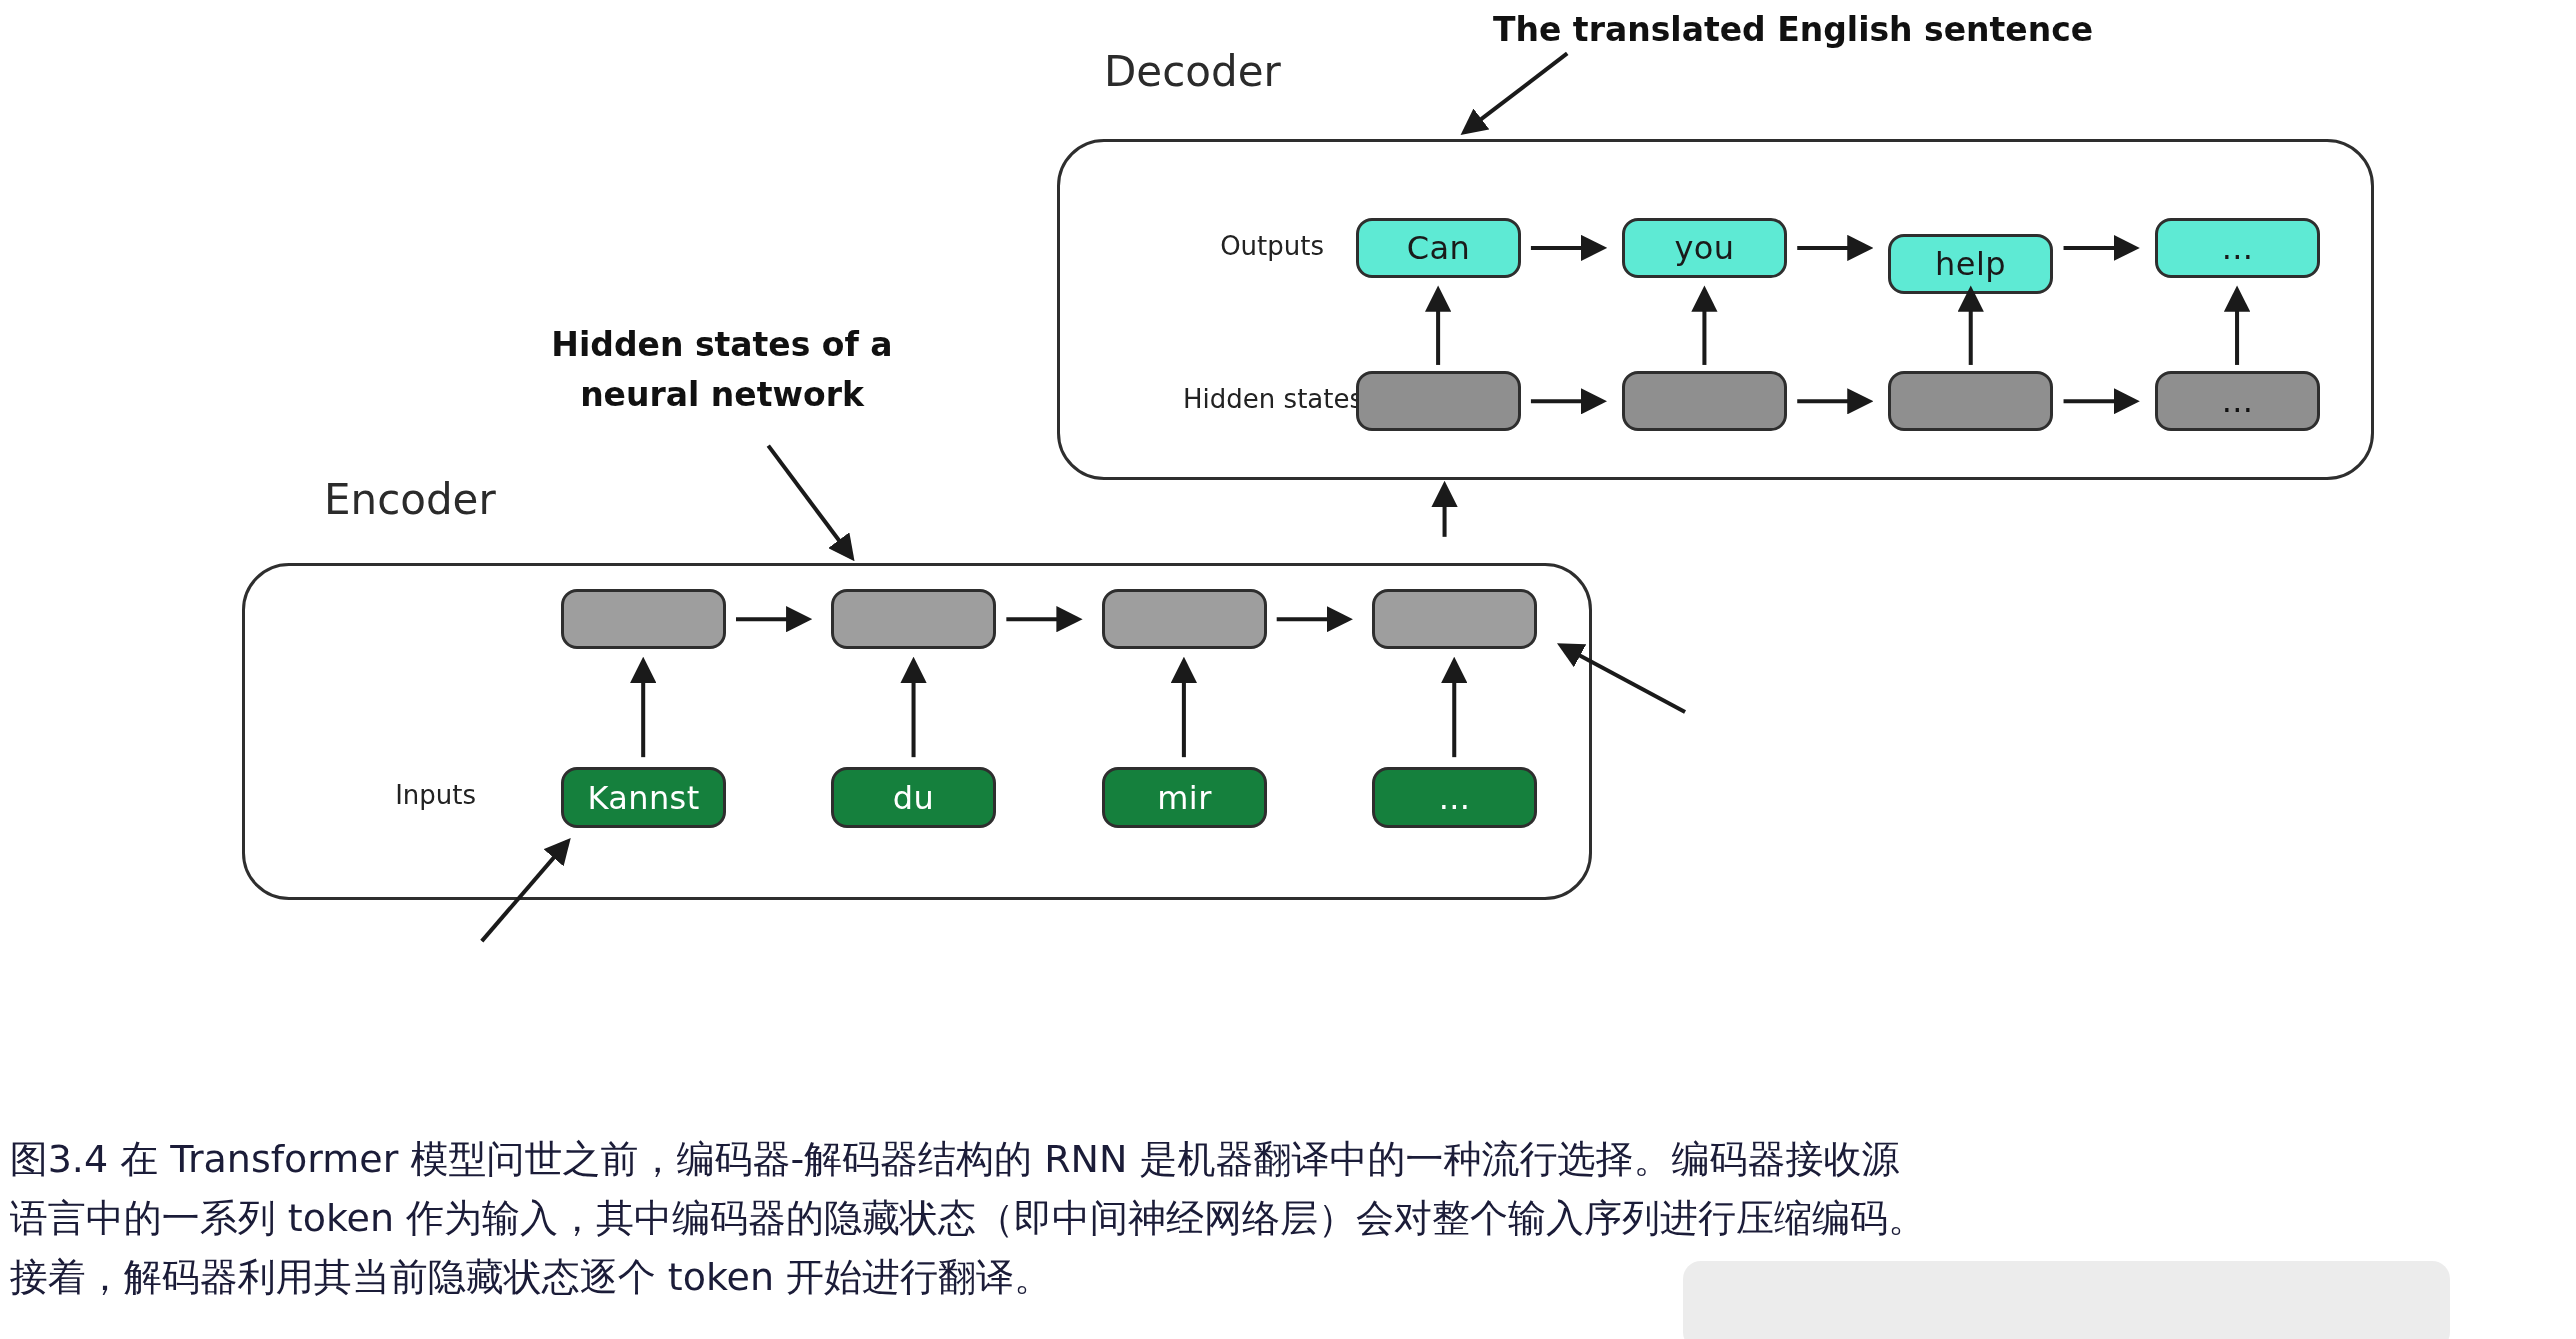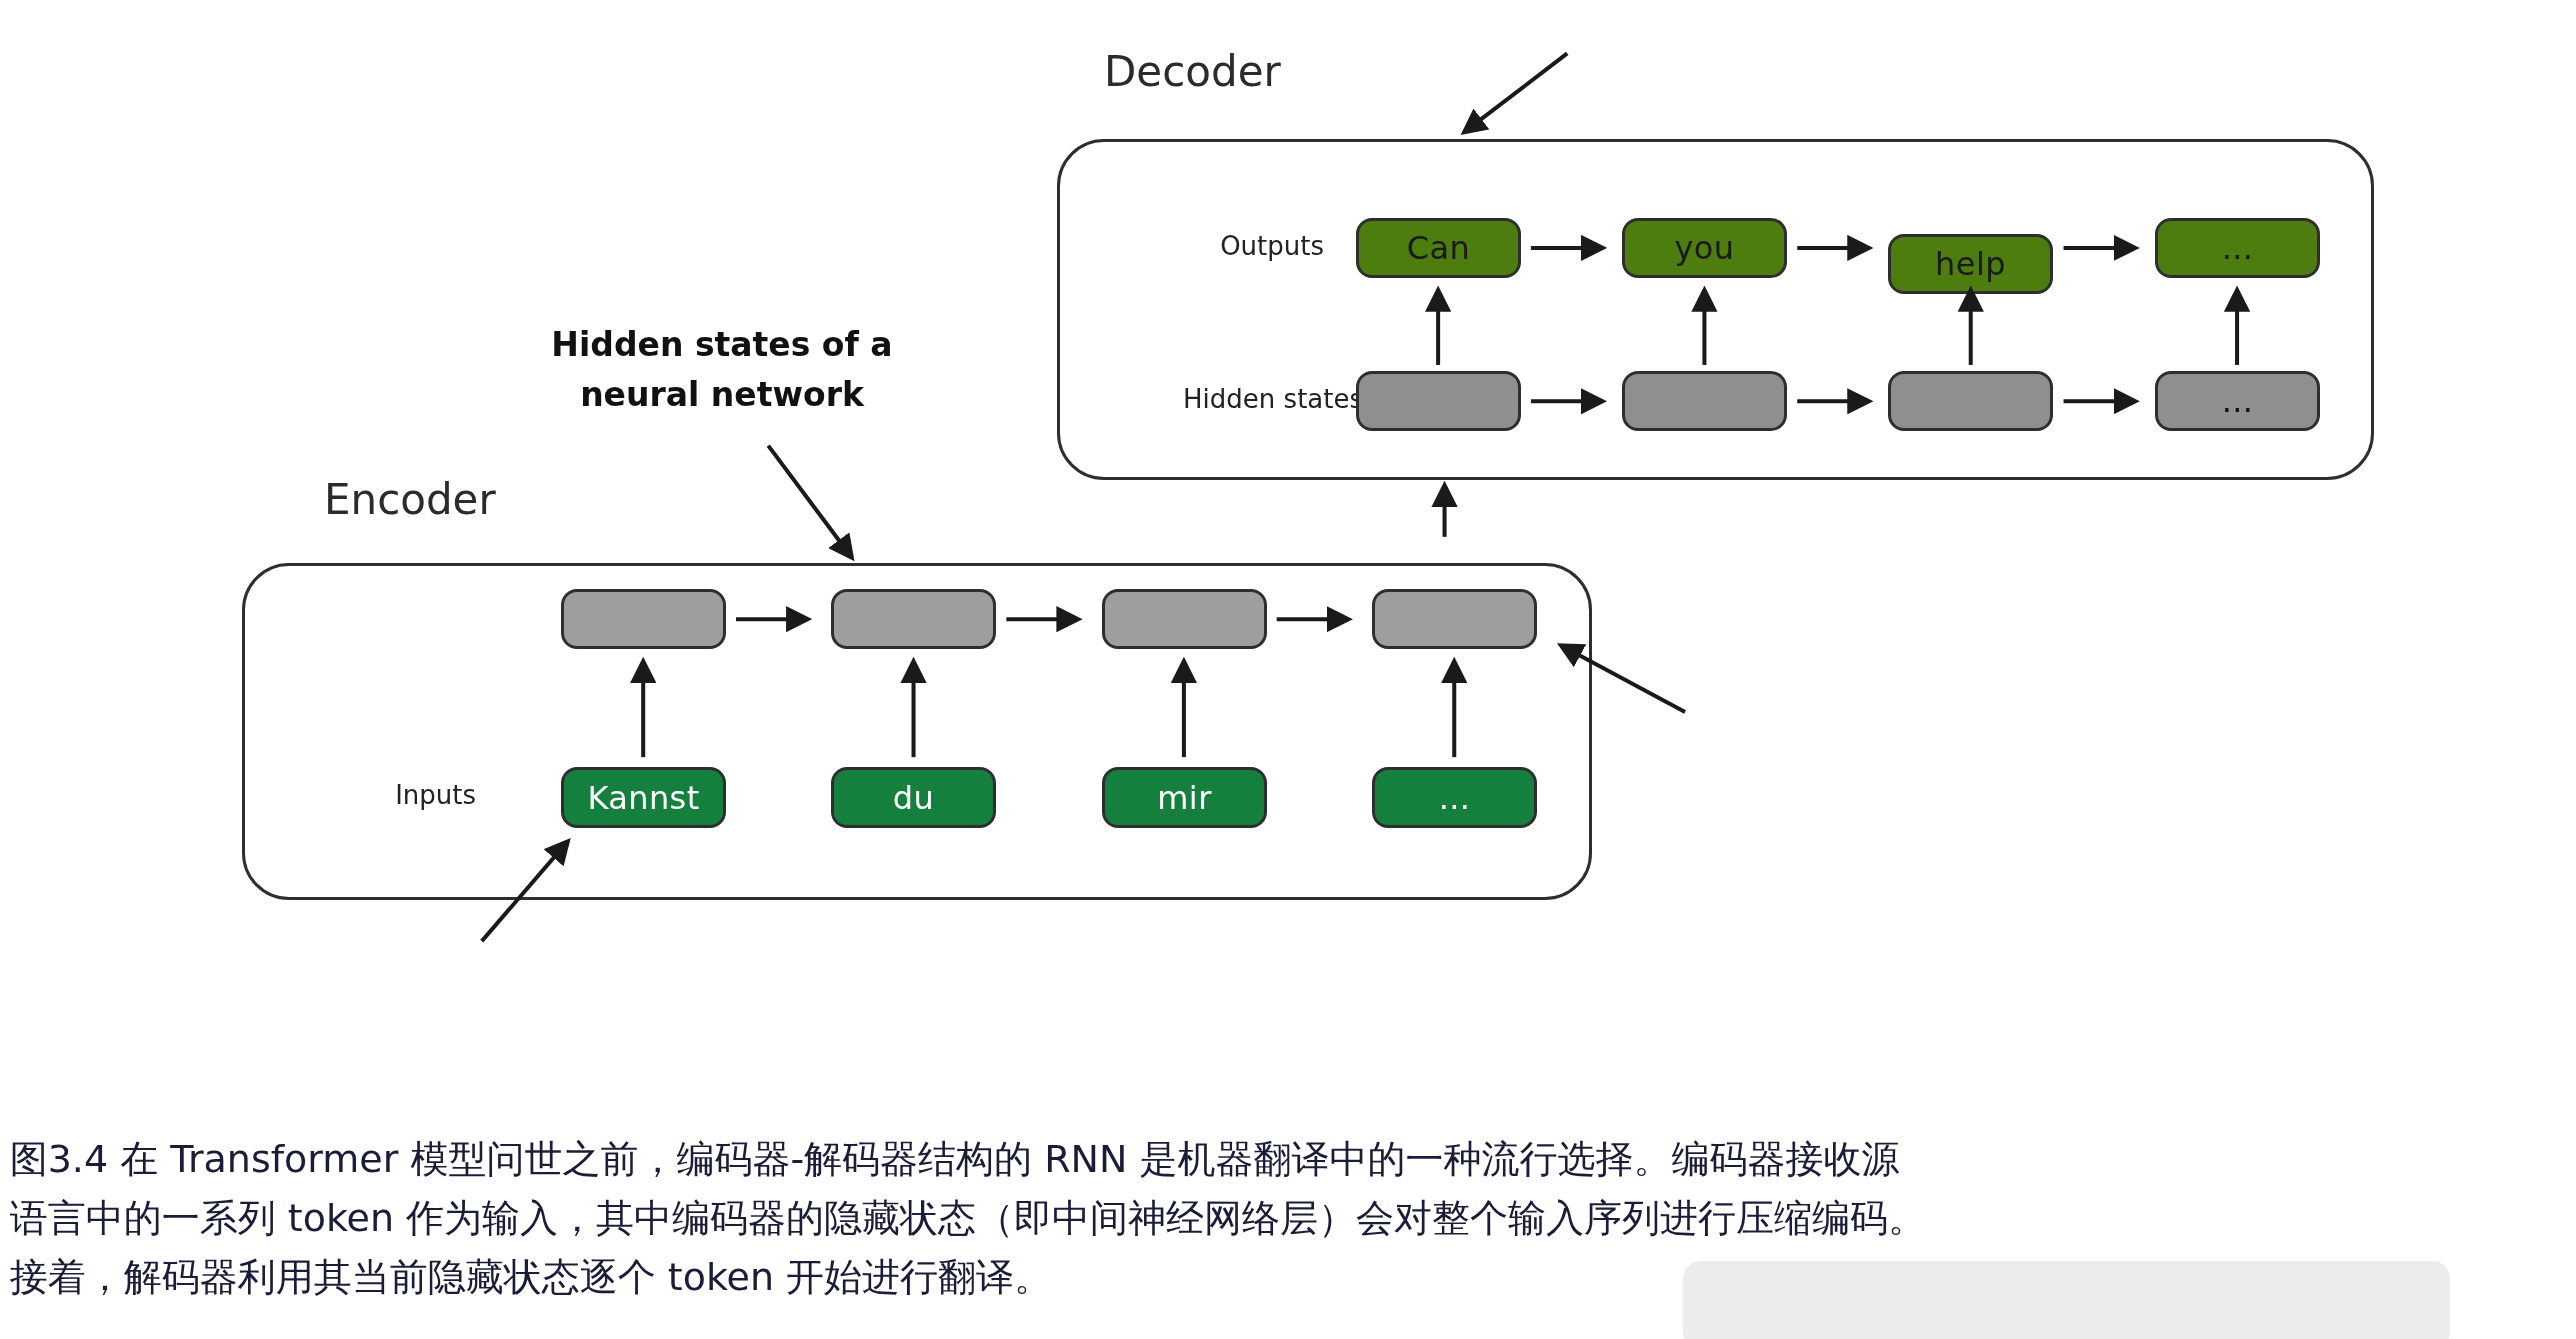--- a/index.html
+++ b/index.html
@@ -36,21 +36,21 @@
     width: 165px;
     height: 60px;
     border: 3.2px solid #2e2e2e;
     border-radius: 16px;
     display: flex;
     align-items: center;
     justify-content: center;
     font-size: 32px;
     letter-spacing: 0.4px;
   }
-  .box.light { background: #4d7c0f; color: #1a1a1a; }
+  .box.light { background: #5eead4; color: #1a1a1a; }
   .box.dechid { background: #8f8f8f; color: #111111; }
   .box.enchid { background: #9e9e9e; color: #111111; }
   .box.dark { background: #15803d; color: #ffffff; height: 61px; }
   .annot {
     position: absolute;
     font-weight: bold;
     font-size: 33px;
     color: #111111;
     text-align: center;
     line-height: 1.5;
@@ -115,20 +115,21 @@
   <div class="box enchid" style="left:561px; top:589px;"></div>
   <div class="box enchid" style="left:831px; top:589px;"></div>
   <div class="box enchid" style="left:1102px; top:589px;"></div>
   <div class="box enchid" style="left:1372px; top:589px;"></div>
 
   <div class="box dark" style="left:561px; top:767px;">Kannst</div>
   <div class="box dark" style="left:831px; top:767px;">du</div>
   <div class="box dark" style="left:1102px; top:767px;">mir</div>
   <div class="box dark" style="left:1372px; top:767px;">...</div>
 
+  <div class="annot" style="left:1493px; top:4.8px; width:589px;">The translated English sentence</div>
 
   <div class="annot" style="left:508px; top:320px; width:428px;">
     <div>Hidden states of a</div>
     <div>neural network</div>
   </div>
 
 
 
   <div class="caption">
     <div>图3.4 在 Transformer 模型问世之前，编码器-解码器结构的 RNN 是机器翻译中的一种流行选择。编码器接收源</div>

